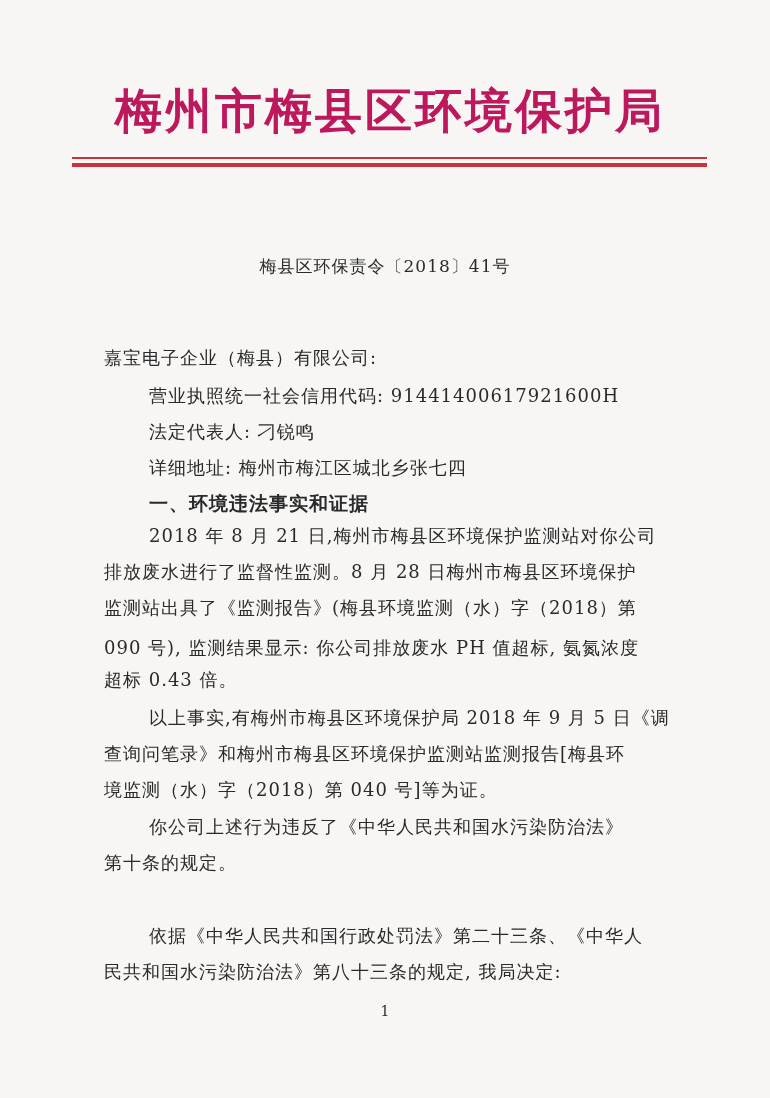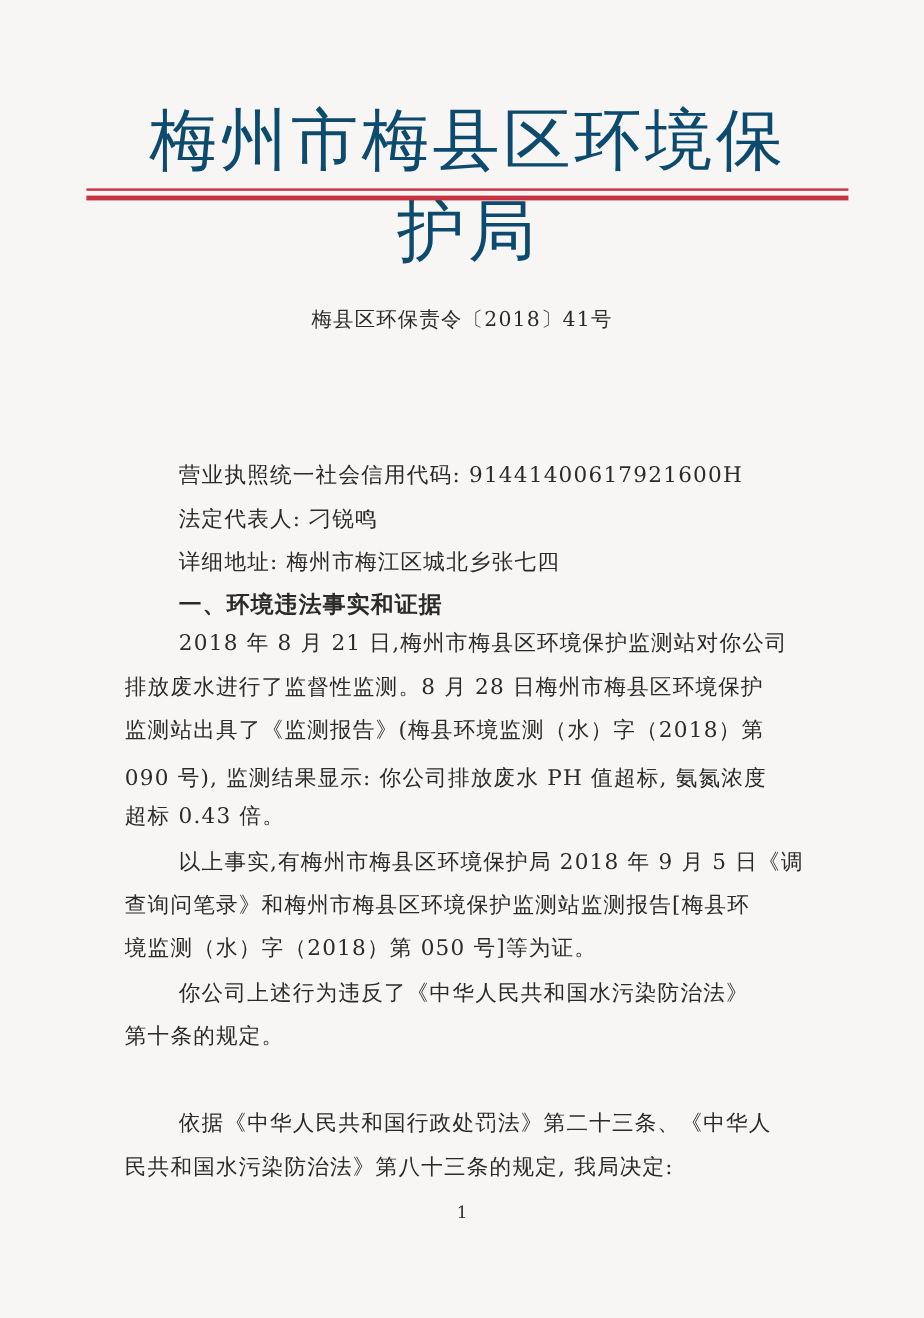--- a/index.html
+++ b/index.html
@@ -7,23 +7,23 @@
     width: 770px; height: 1098px; overflow: hidden;
     background: #f7f6f4;
     font-family: "DejaVu Serif", "Liberation Serif", serif;
     color: #2a2a2a;
     position: relative;
   }
   .page { position: absolute; left: 0; top: 0; width: 770px; height: 1098px; }
   .masthead {
     position: absolute; left: 110px; top: 80px; width: 560px;
     text-align: center;
-    font-family: "DejaVu Serif", serif; font-weight: normal;
-    font-size: 56px; letter-spacing: 3px;
-    color: #0c4a6e;
+    font-family: "DejaVu Serif", serif; font-weight: bold;
+    font-size: 47px; letter-spacing: 3px;
+    color: #be185d;
   }
   .rule-thin { position: absolute; left: 72px; top: 157px; width: 635px; height: 2px; background: #c8333f; }
   .rule-thick { position: absolute; left: 72px; top: 163px; width: 635px; height: 4px; background: #c8333f; }
   .doc-title {
     position: absolute; left: 0; top: 212px; width: 770px; text-align: center;
     font-family: "DejaVu Sans", sans-serif; font-size: 26px; letter-spacing: 2px; color: #2a2a2a;
   }
   .doc-number {
     position: absolute; left: 0; top: 255px; width: 770px; text-align: center;
     font-size: 17px; letter-spacing: 1px; color: #2a2a2a;
@@ -35,33 +35,34 @@
 </head>
 <body>
 
 <div class="page">
   <div class="masthead">梅州市梅县区环境保护局</div>
   <div class="rule-thin"></div>
   <div class="rule-thick"></div>
 
   <div class="doc-number">梅县区环保责令〔2018〕41号</div>
 
+  <div class="line" style="left:104px; top:346px;">嘉宝电子企业（梅县）有限公司:</div>
   <div class="line" style="left:149px; top:384px;">营业执照统一社会信用代码: 91441400617921600H</div>
   <div class="line" style="left:149px; top:456px;">详细地址: 梅州市梅江区城北乡张七四</div>
   <div class="line" style="left:149px; top:420px;">法定代表人: 刁锐鸣</div>
 
   <div class="line heading" style="left:149px; top:491px;">一、环境违法事实和证据</div>
   <div class="line" style="left:149px; top:524px;">2018 年 8 月 21 日,梅州市梅县区环境保护监测站对你公司</div>
   <div class="line" style="left:104px; top:560px;">排放废水进行了监督性监测。8 月 28 日梅州市梅县区环境保护</div>
   <div class="line" style="left:104px; top:596px;">监测站出具了《监测报告》(梅县环境监测（水）字（2018）第</div>
   <div class="line" style="left:104px; top:636px;">090 号), 监测结果显示: 你公司排放废水 PH 值超标, 氨氮浓度</div>
   <div class="line" style="left:104px; top:668px;">超标 0.43 倍。</div>
   <div class="line" style="left:149px; top:706px;">以上事实,有梅州市梅县区环境保护局 2018 年 9 月 5 日《调</div>
   <div class="line" style="left:104px; top:742px;">查询问笔录》和梅州市梅县区环境保护监测站监测报告[梅县环</div>
-  <div class="line" style="left:104px; top:778px;">境监测（水）字（2018）第 050 号]等为证。</div>
+  <div class="line" style="left:104px; top:778px;">境监测（水）字（2018）第 040 号]等为证。</div>
   <div class="line" style="left:149px; top:815px;">你公司上述行为违反了《中华人民共和国水污染防治法》</div>
   <div class="line" style="left:104px; top:851px;">第十条的规定。</div>
 
   <div class="line" style="left:149px; top:924px;text-align:right;">依据《中华人民共和国行政处罚法》第二十三条、《中华人</div>
   <div class="line" style="left:104px; top:960px;">民共和国水污染防治法》第八十三条的规定, 我局决定:</div>
 
   <div class="pagenum">1</div>
 </div>
 
 </body></html>

